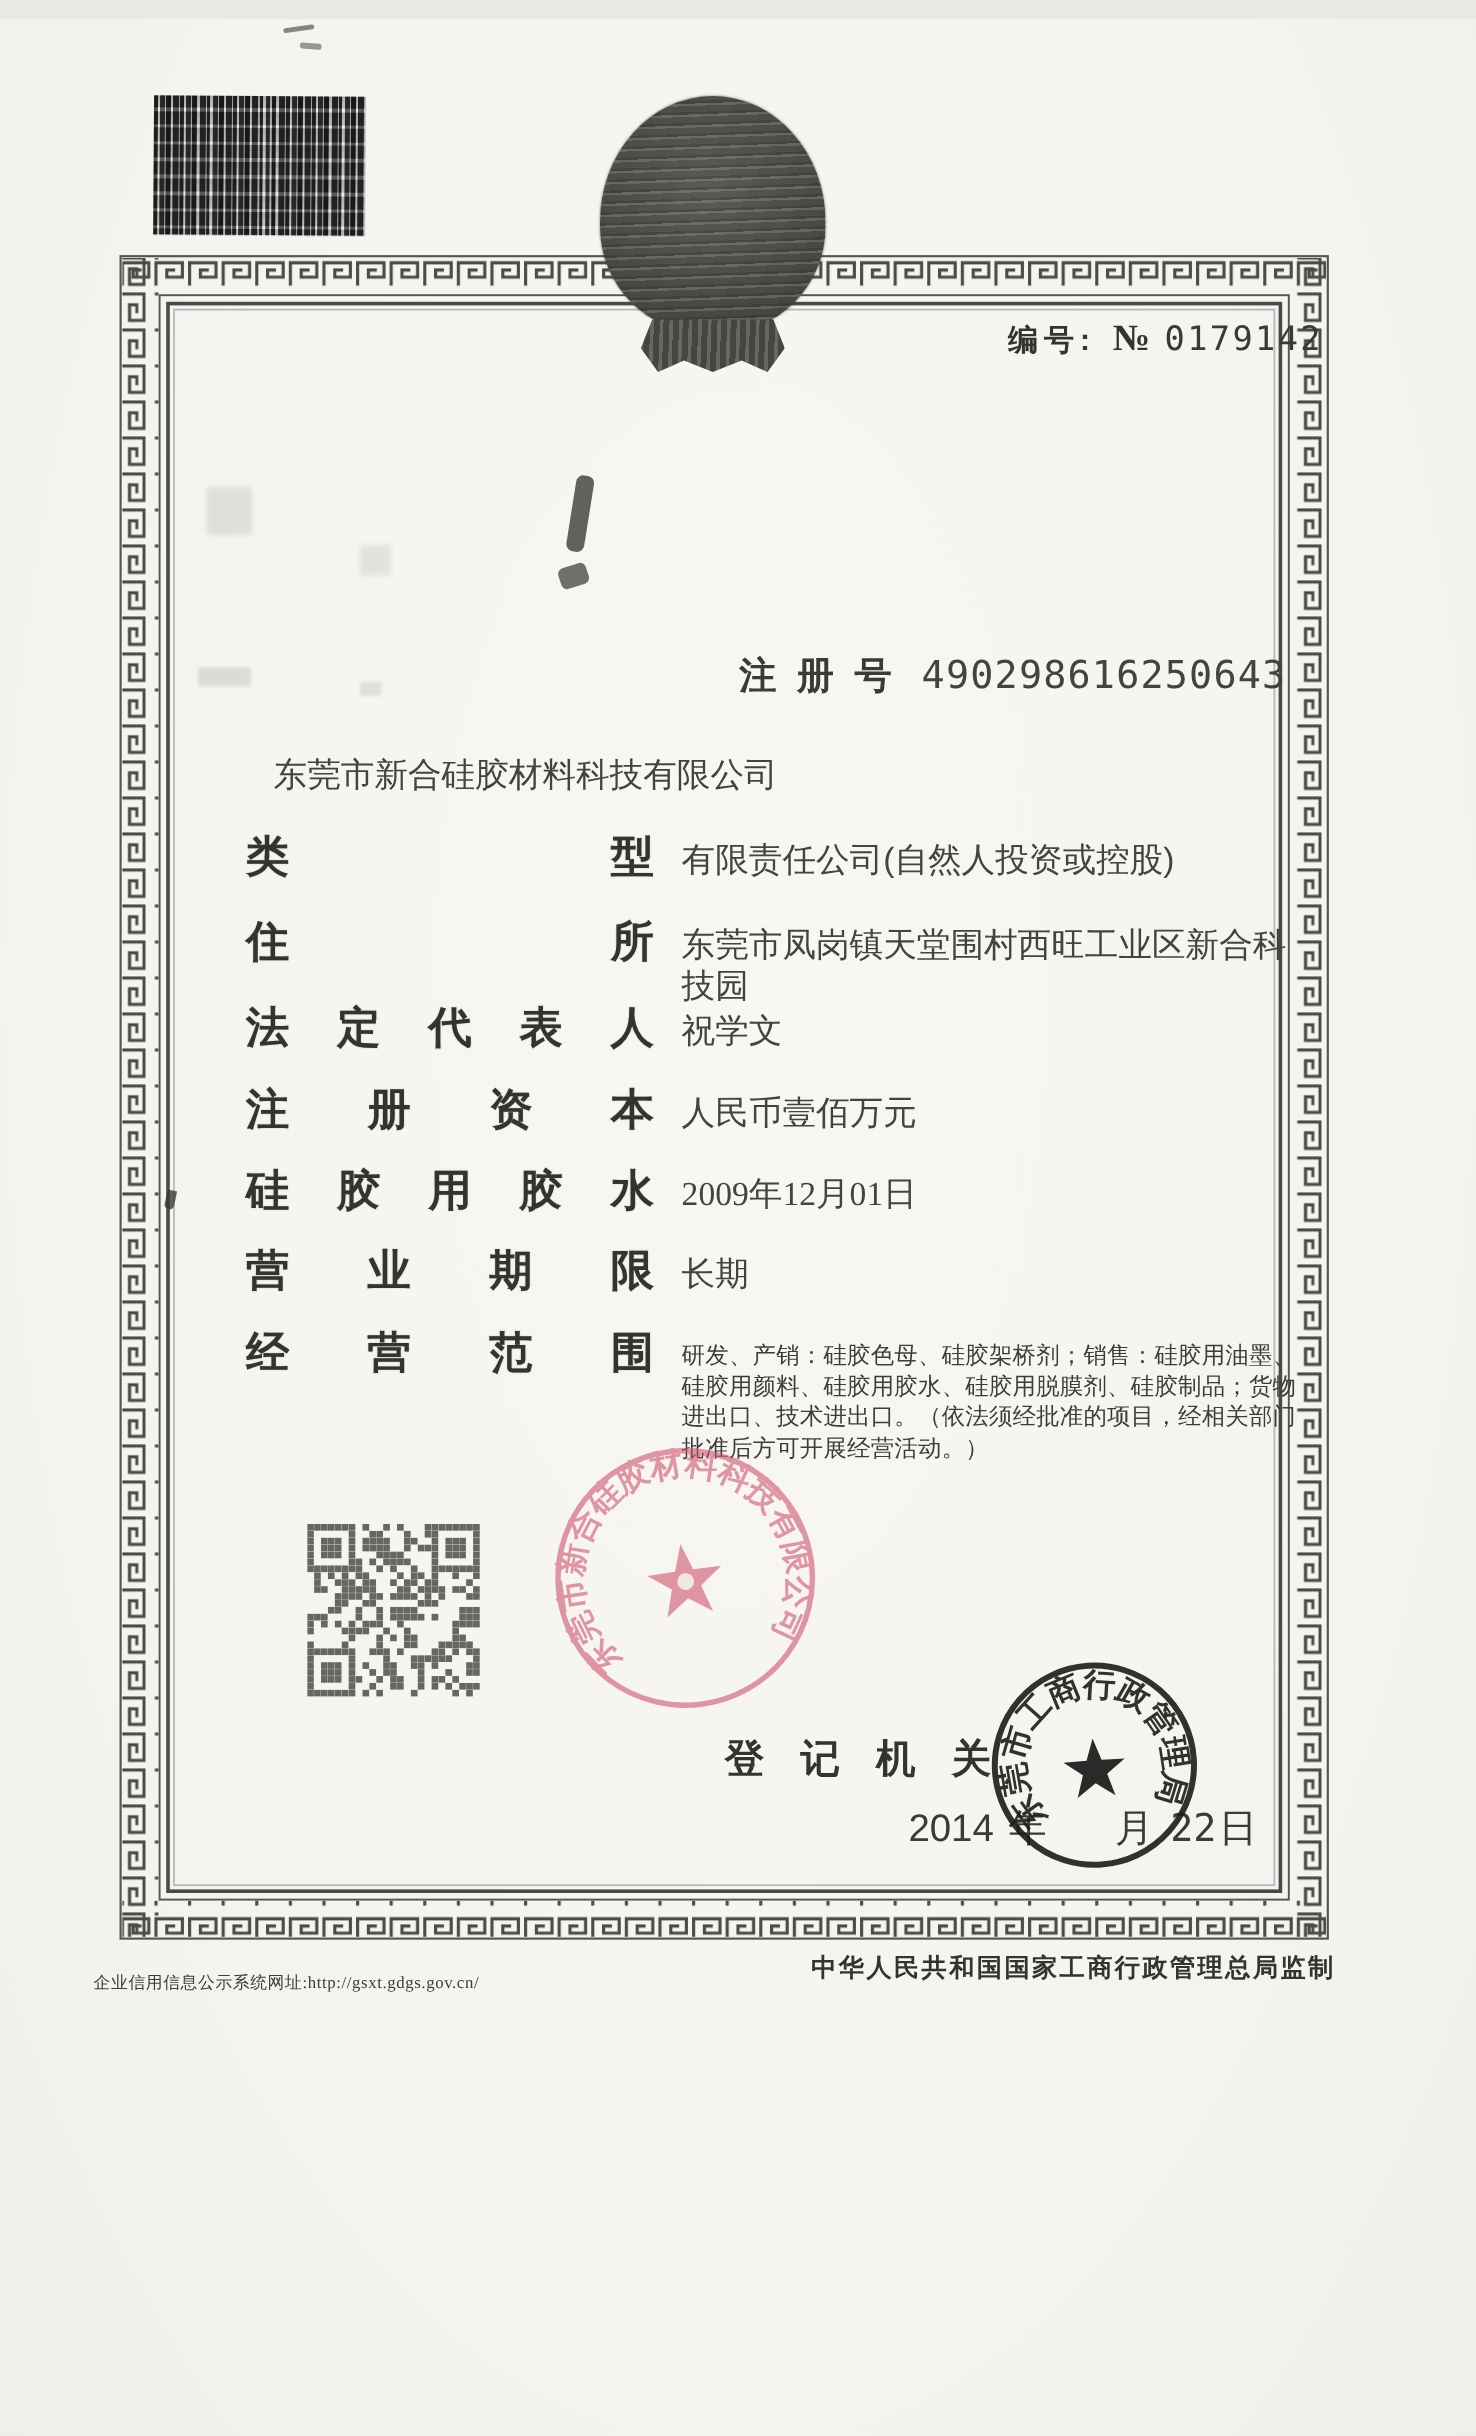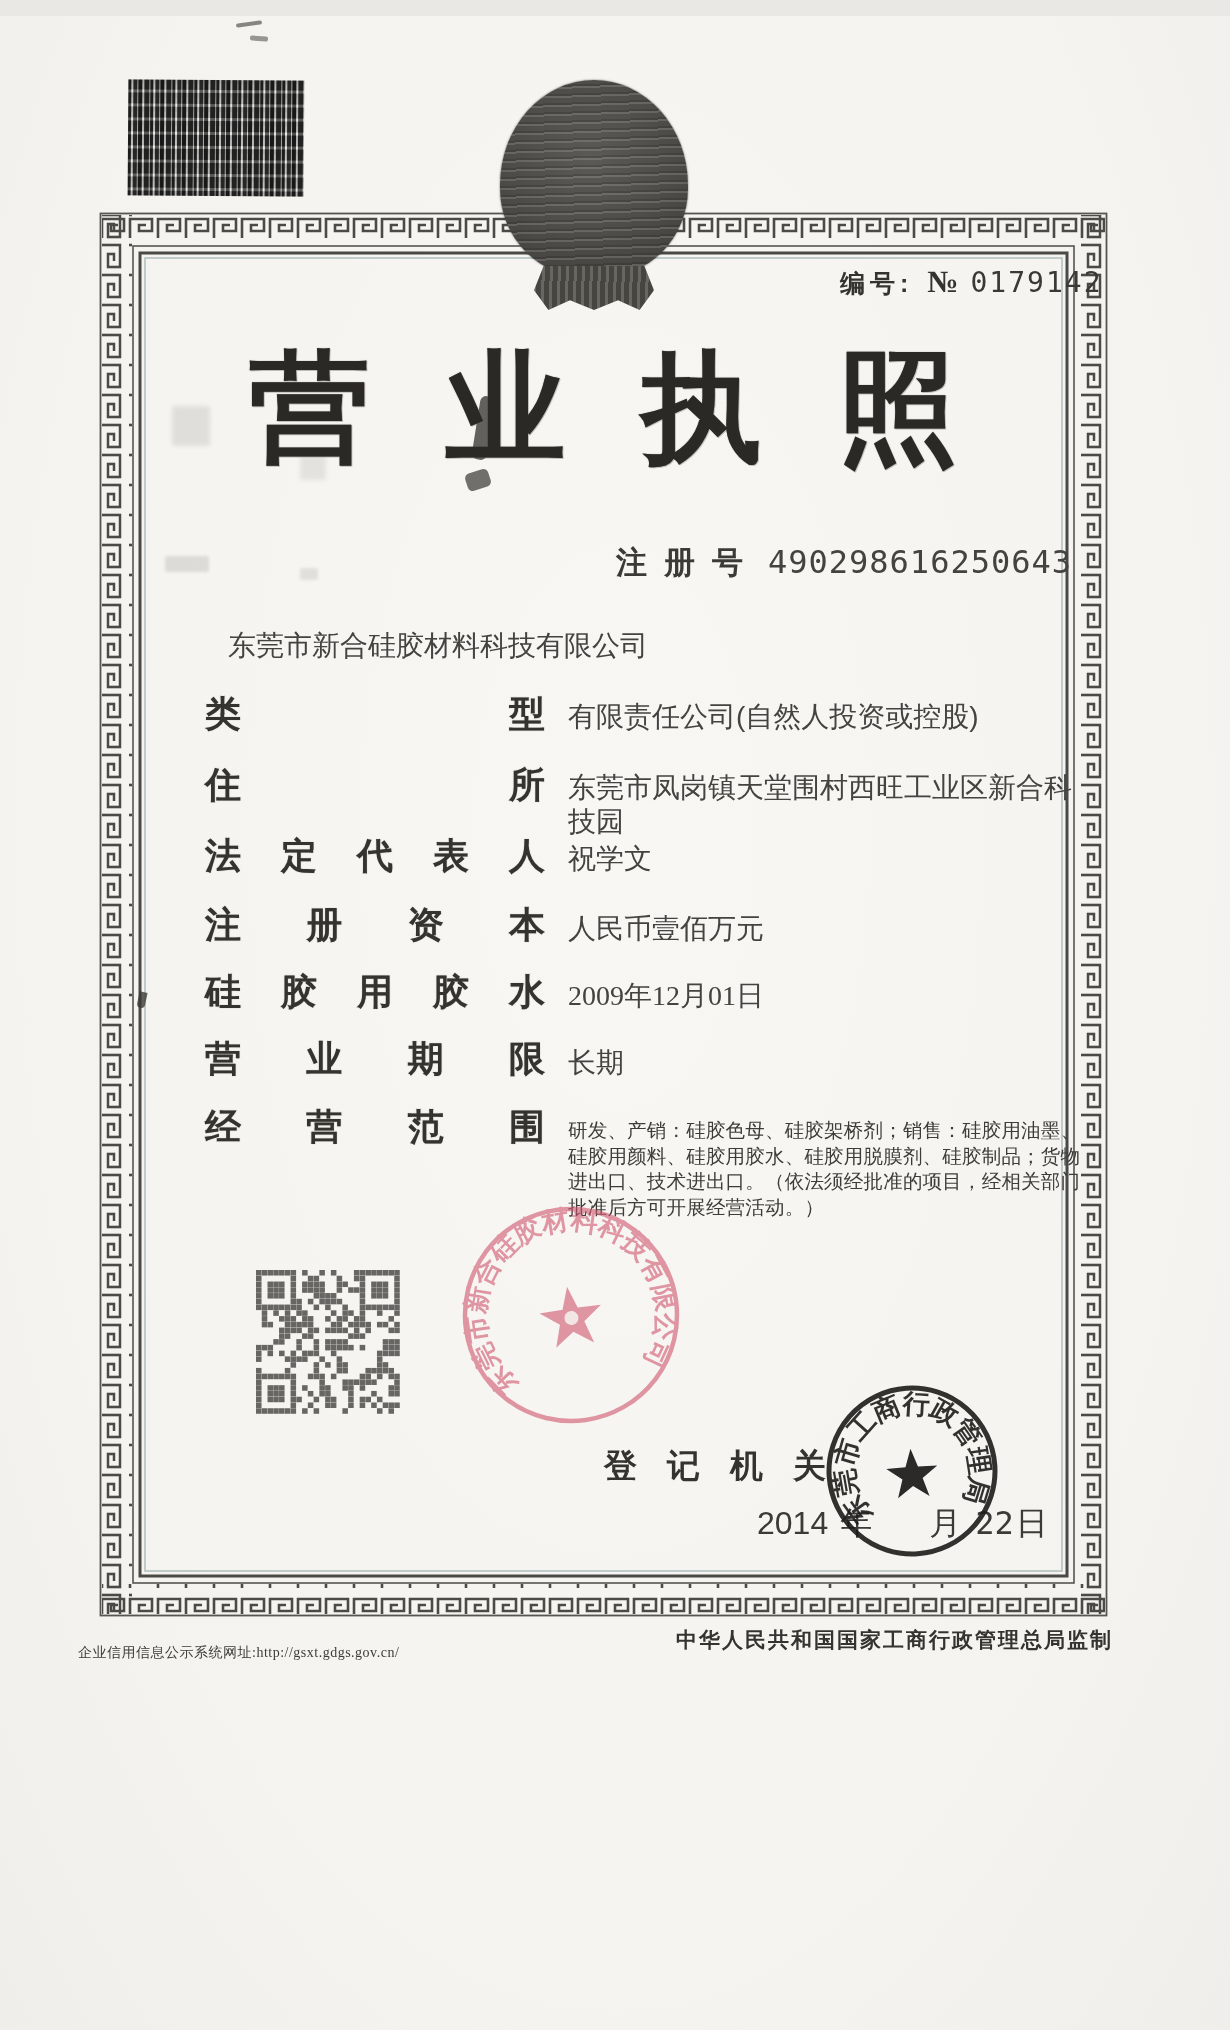--- a/index.html
+++ b/index.html
@@ -119,21 +119,20 @@
     <rect x="41" y="41" width="927" height="1323" fill="none" stroke="#4a4946" stroke-width="3"></rect>
     <rect x="46" y="46" width="917" height="1313" fill="none" stroke="#5c7a80" stroke-opacity=".45" stroke-width="1.5"></rect>
   </svg>
 
   <div class="abs serial">
     <span class="serial-label">编号:</span>
     <span class="serial-numero">№</span>
     <span class="serial-digits">0179142</span>
   </div>
 
-  <h1 class="abs title">营业执照</h1>
 
   <div class="abs regline">
     <span class="reg-label">注册号</span>
     <span class="reg-value">490298616250643</span>
   </div>
 
   <div class="abs rows">
     <div class="row">
       <div class="row-value">东莞市新合硅胶材料科技有限公司</div>
     </div>

